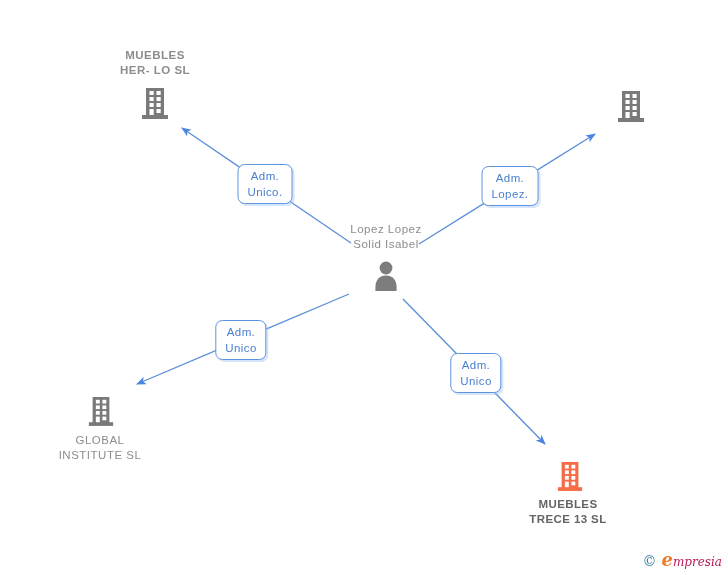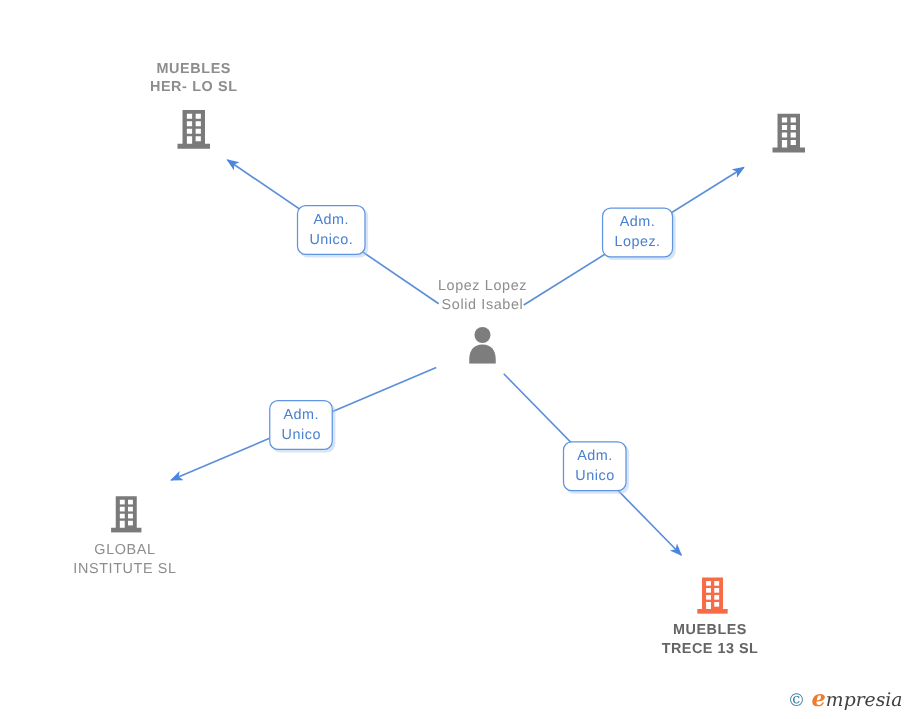--- a/index.html
+++ b/index.html
@@ -32,21 +32,21 @@
   .rel-label span { display:block; }
 
   .brand {
     position:absolute; right:6px; bottom:5px;
     display:flex; align-items:baseline; gap:5px;
     font-family:"DejaVu Serif", serif;
   }
   .brand .copy { color:#2d7da1; font-size:14px; }
   .brand .word { font-style:italic; }
   .brand .e    { color:#ee7c2e; font-size:18px; font-weight:bold; }
-  .brand .rest { color:#404040; font-size:15px; }
+  .brand .rest { color:#be185d; font-size:12px; }
 </style>
 </head>
 <body>
 
 <div class="canvas">
 
   <svg class="lines" width="728" height="575">
     <defs>
       <marker id="arrow" markerUnits="userSpaceOnUse" markerWidth="11" markerHeight="9" refX="9" refY="4" orient="auto">
         <path d="M0,0 L10,4 L0,8 L2.6,4 Z" fill="#4a86e0"></path>

